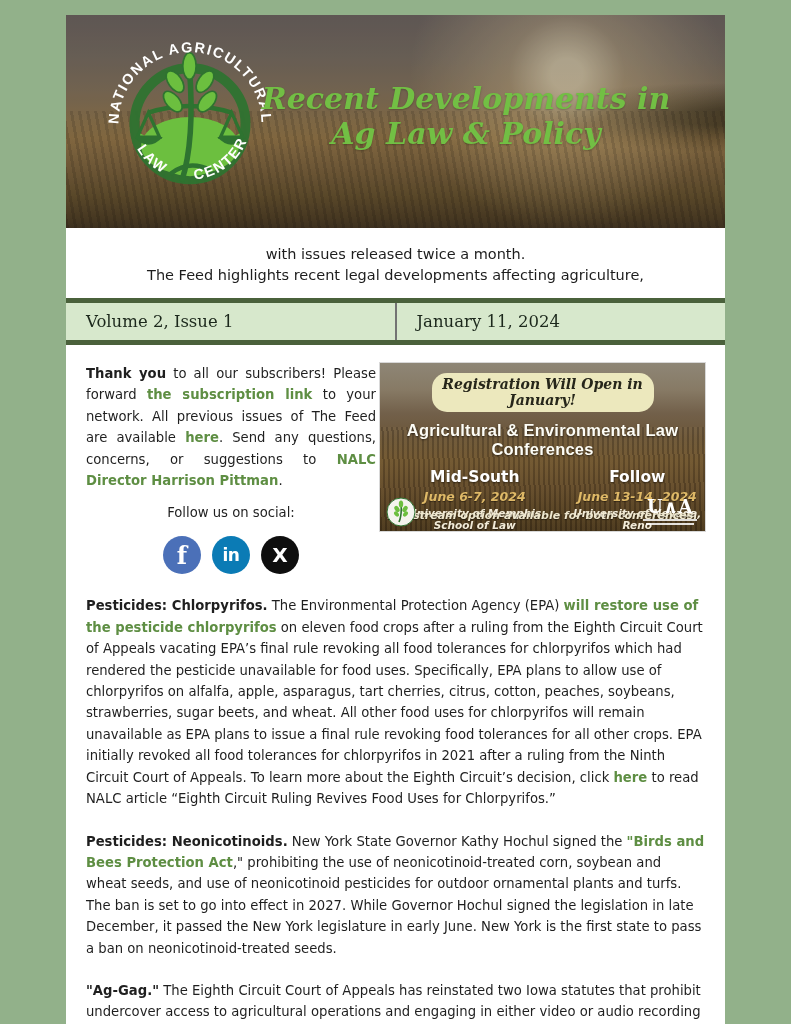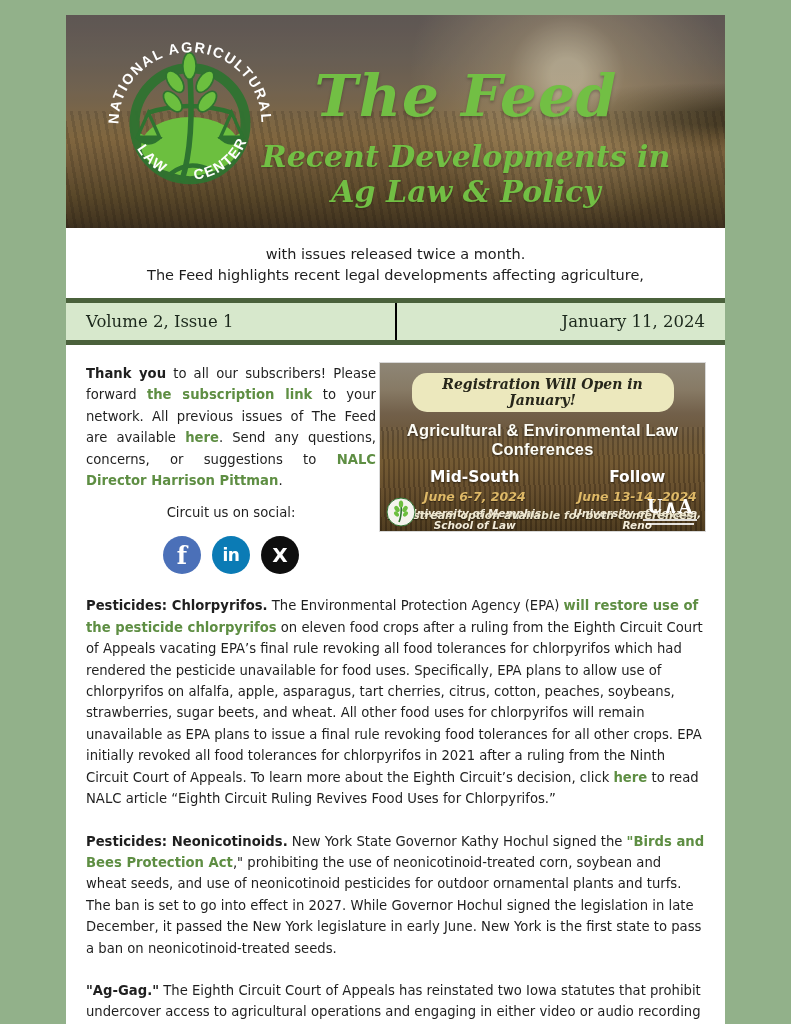--- a/index.html
+++ b/index.html
@@ -59,22 +59,22 @@
 
   
   .issuebar{
     display:flex;background:var(--issue-bar-bg);
     border-top:5px solid var(--issue-bar-border);
     border-bottom:5px solid var(--issue-bar-border);
     font-family:"DejaVu Serif","Liberation Serif",serif;
     font-size:16.5px;color:#1c281c;
   }
   .issuebar .cell{flex:1;padding:9px 20px;}
-  .issuebar .cell.left{border-right:2px solid #000000;}
-  .issuebar .cell.right{text-align:right;}
+  .issuebar .cell.left{border-right:2px solid #737373;}
+  .issuebar .cell.right{}
 
   
   .body-area{background:#fff;padding:18px 20px 40px;min-height:700px;}
   p.article,.intro-text{
     font-size:13.2px;line-height:21.4px;color:#1f1f1f;
   }
   .intro-text{text-align:justify;}
   p.article{margin-top:21px;}
   .seg-bold{font-weight:bold;}
   .seg-link{font-weight:bold;color:var(--link-green);cursor:pointer;}
@@ -98,21 +98,21 @@
     background:
       linear-gradient(180deg,#8e8676 0%,#877a65 16%,#72604a 30%,#6b5638 45%,#6e5530 58%,#60492a 76%,#503d20 92%,#46351c 100%);
     box-shadow:0 0 0 1px #d8d8d8;
   }
   .conference-card::after{
     content:"";position:absolute;left:0;right:0;bottom:0;height:62%;
     background:repeating-linear-gradient(88deg, rgba(20,12,4,.18) 0 2px, rgba(240,200,120,.05) 2px 5px);
     pointer-events:none;
   }
   .card-pill{
-    position:relative;z-index:2;margin:10px auto 0;width:262px;
+    position:relative;z-index:2;margin:10px auto 0;width:222px;
     background:#ece8bd;border-radius:15px;padding:3px 6px 4px;
     text-align:center;font-family:"DejaVu Serif","Liberation Serif",serif;
     font-weight:bold;font-style:italic;font-size:14px;color:#26261a;
   }
   .card-title{
     position:relative;z-index:2;text-align:center;margin-top:9px;
     font-family:"Liberation Sans","DejaVu Sans",sans-serif;
     font-weight:bold;font-size:16.5px;color:#fdfdf6;letter-spacing:.2px;
     text-shadow:0 1px 2px rgba(0,0,0,.5);
   }
@@ -166,41 +166,40 @@
       <ellipse cx="91" cy="42" rx="6" ry="11" fill="#6cbf3f" stroke="#2e7330" stroke-width="1.5" transform="rotate(35 91 42)"></ellipse>
       <ellipse cx="62" cy="60" rx="6" ry="11" fill="#6cbf3f" stroke="#2e7330" stroke-width="1.5" transform="rotate(-40 62 60)"></ellipse>
       <ellipse cx="93" cy="60" rx="6" ry="11" fill="#6cbf3f" stroke="#2e7330" stroke-width="1.5" transform="rotate(40 93 60)"></ellipse>
       <path d="M 60,125 Q 77,112 96,122" fill="none" stroke="#2e7330" stroke-width="4"></path>
 
       <text class="logo-arc-text"><textPath href="#arcTop" startOffset="50%" text-anchor="middle">NATIONAL AGRICULTURAL</textPath></text>
       <text class="logo-arc-text"><textPath href="#arcBot" startOffset="22%" text-anchor="middle">LAW</textPath></text>
       <text class="logo-arc-text"><textPath href="#arcBot" startOffset="74%" text-anchor="middle">CENTER</textPath></text>
     </svg>
     <div class="hero-titles">
-      <div class="hero-title">The Feed</div>
       <div class="hero-subtitle">Recent Developments in Ag Law &amp; Policy</div>
     </div>
   </div>
 
   <div class="tagline">
     <div>with issues released twice a month.</div>
     <div>The Feed highlights recent legal developments affecting agriculture,</div>
   </div>
 
   <div class="issuebar">
     <div class="cell left">Volume 2, Issue 1</div>
     <div class="cell right">January 11, 2024</div>
   </div>
 
   <div class="body-area">
 
     <div class="intro-row">
       <div class="intro-left">
         <div class="intro-text"><span class="seg-bold">Thank you</span><span> to all our subscribers! Please forward </span><span class="seg-link">the subscription link</span><span> to your network. All previous issues of The Feed are available </span><span class="seg-link">here</span><span>. Send any questions, concerns, or suggestions to </span><span class="seg-link">NALC Director Harrison Pittman</span><span>.</span></div>
-        <div class="follow">Circuit us on social:</div>
+        <div class="follow">Follow us on social:</div>
         <div class="social-row">
           <div class="social fb">f</div>
           <div class="social li">in</div>
           <div class="social xx">X</div>
         </div>
       </div>
 
       <div class="conference-card">
         <div class="card-pill">Registration Will Open in January!</div>
         <div class="card-title">Agricultural &amp; Environmental Law Conferences</div>

